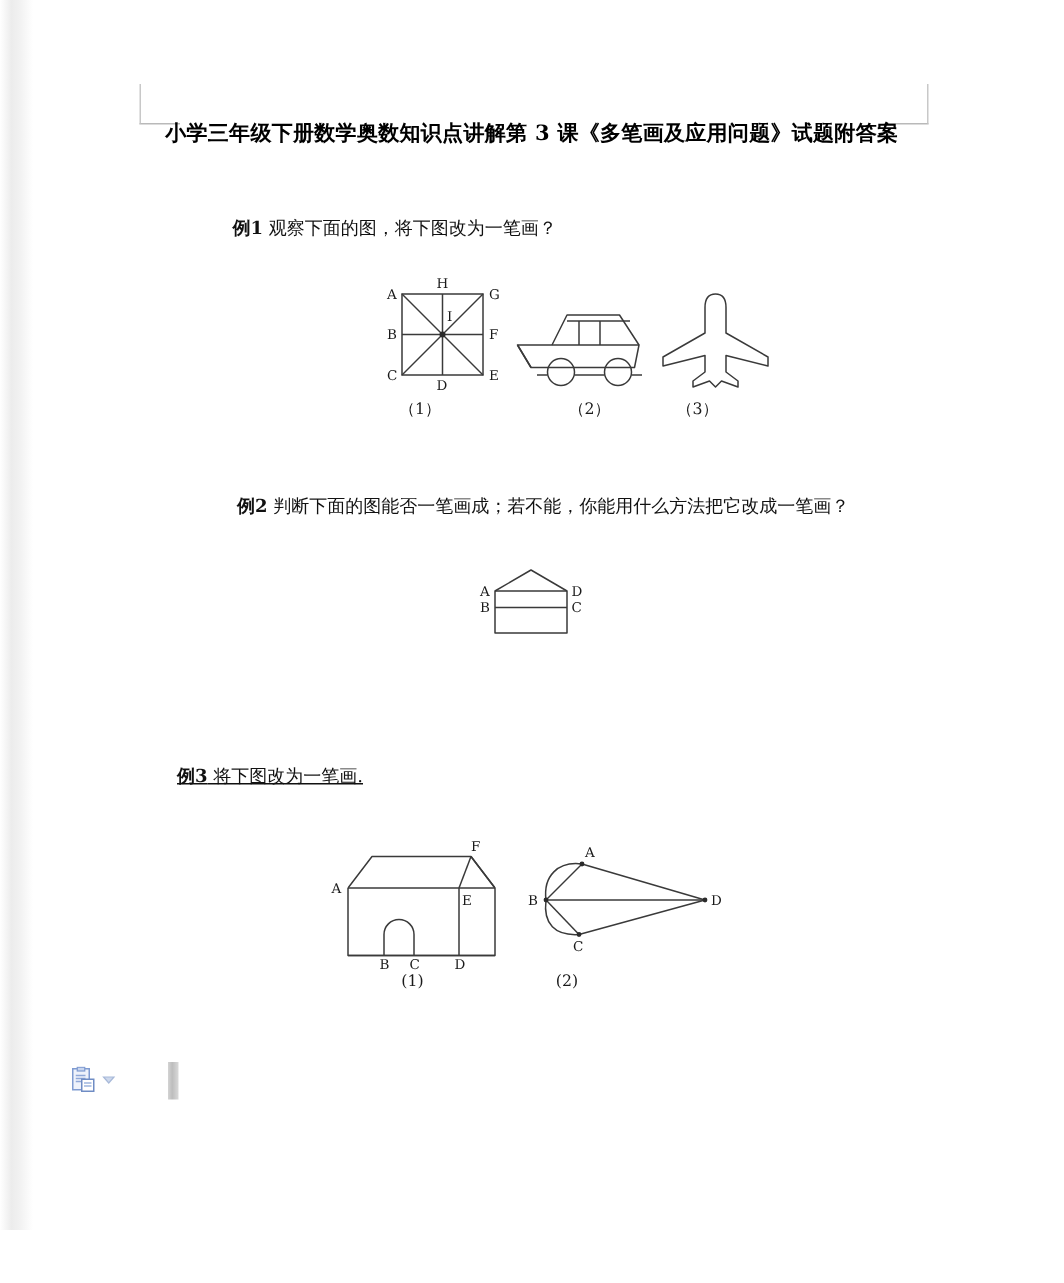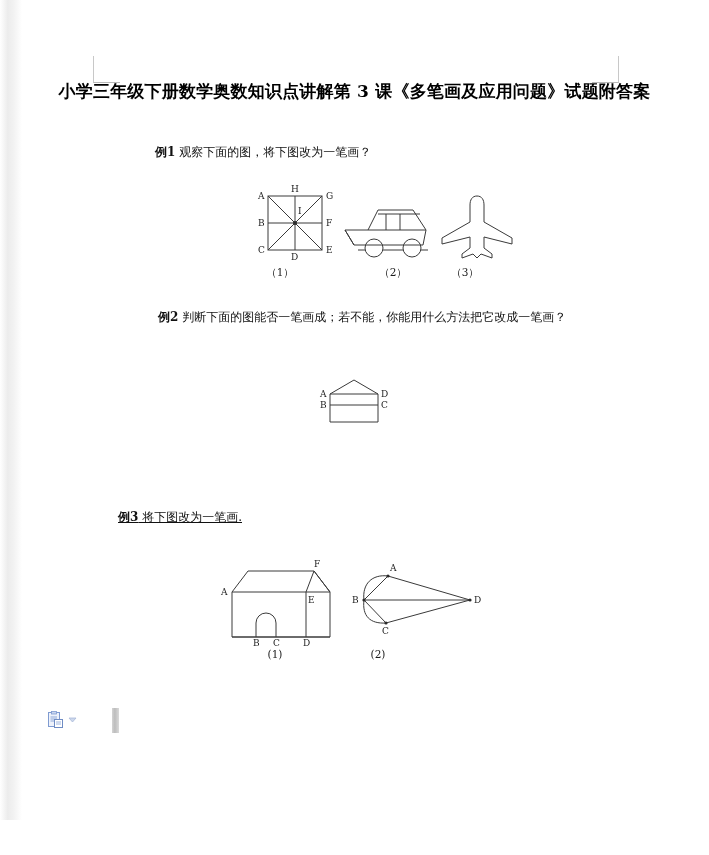--- a/index.html
+++ b/index.html
@@ -42,39 +42,39 @@
   }
   .crop-mark.tl { left: 93px; top: 56px; border-left: 1px solid #c8c8c8; border-bottom: 1px solid #b9b9b9; }
   .crop-mark.tr { left: 592px; top: 56px; border-right: 1px solid #c8c8c8; border-bottom: 1px solid #b9b9b9; }
 
   .doc-title {
     position: absolute;
     left: 0; top: 80px;
     width: 709px;
     text-align: center;
     font-weight: bold;
-    font-size: 17px;
+    font-size: 14px;
     color: #000;
     letter-spacing: 0.2px;
     font-family: "DejaVu Serif", "Liberation Serif", serif;
   }
 
   .body-text {
     position: absolute;
     color: #111;
     font-size: 12px;
     line-height: 19px;
     font-family: "DejaVu Serif", "Liberation Serif", serif;
   }
   .ex-label {
     font-weight: bold;
   }
 
   .ex1-text { left: 155px; top: 143px; width: 430px; }
-  .ex2-text { left: 118px; top: 308px; width: 475px; text-indent: 40px; }
+  .ex2-text { left: 118px; top: 328px; width: 475px; text-indent: 40px; }
   .ex3-text { left: 118px; top: 508px; width: 430px; text-decoration: underline; }
 
   .caption {
     position: absolute;
     font-size: 10.5px;
     color: #1a1a1a;
     font-family: "DejaVu Serif", "Liberation Serif", serif;
     text-align: center;
   }
 

